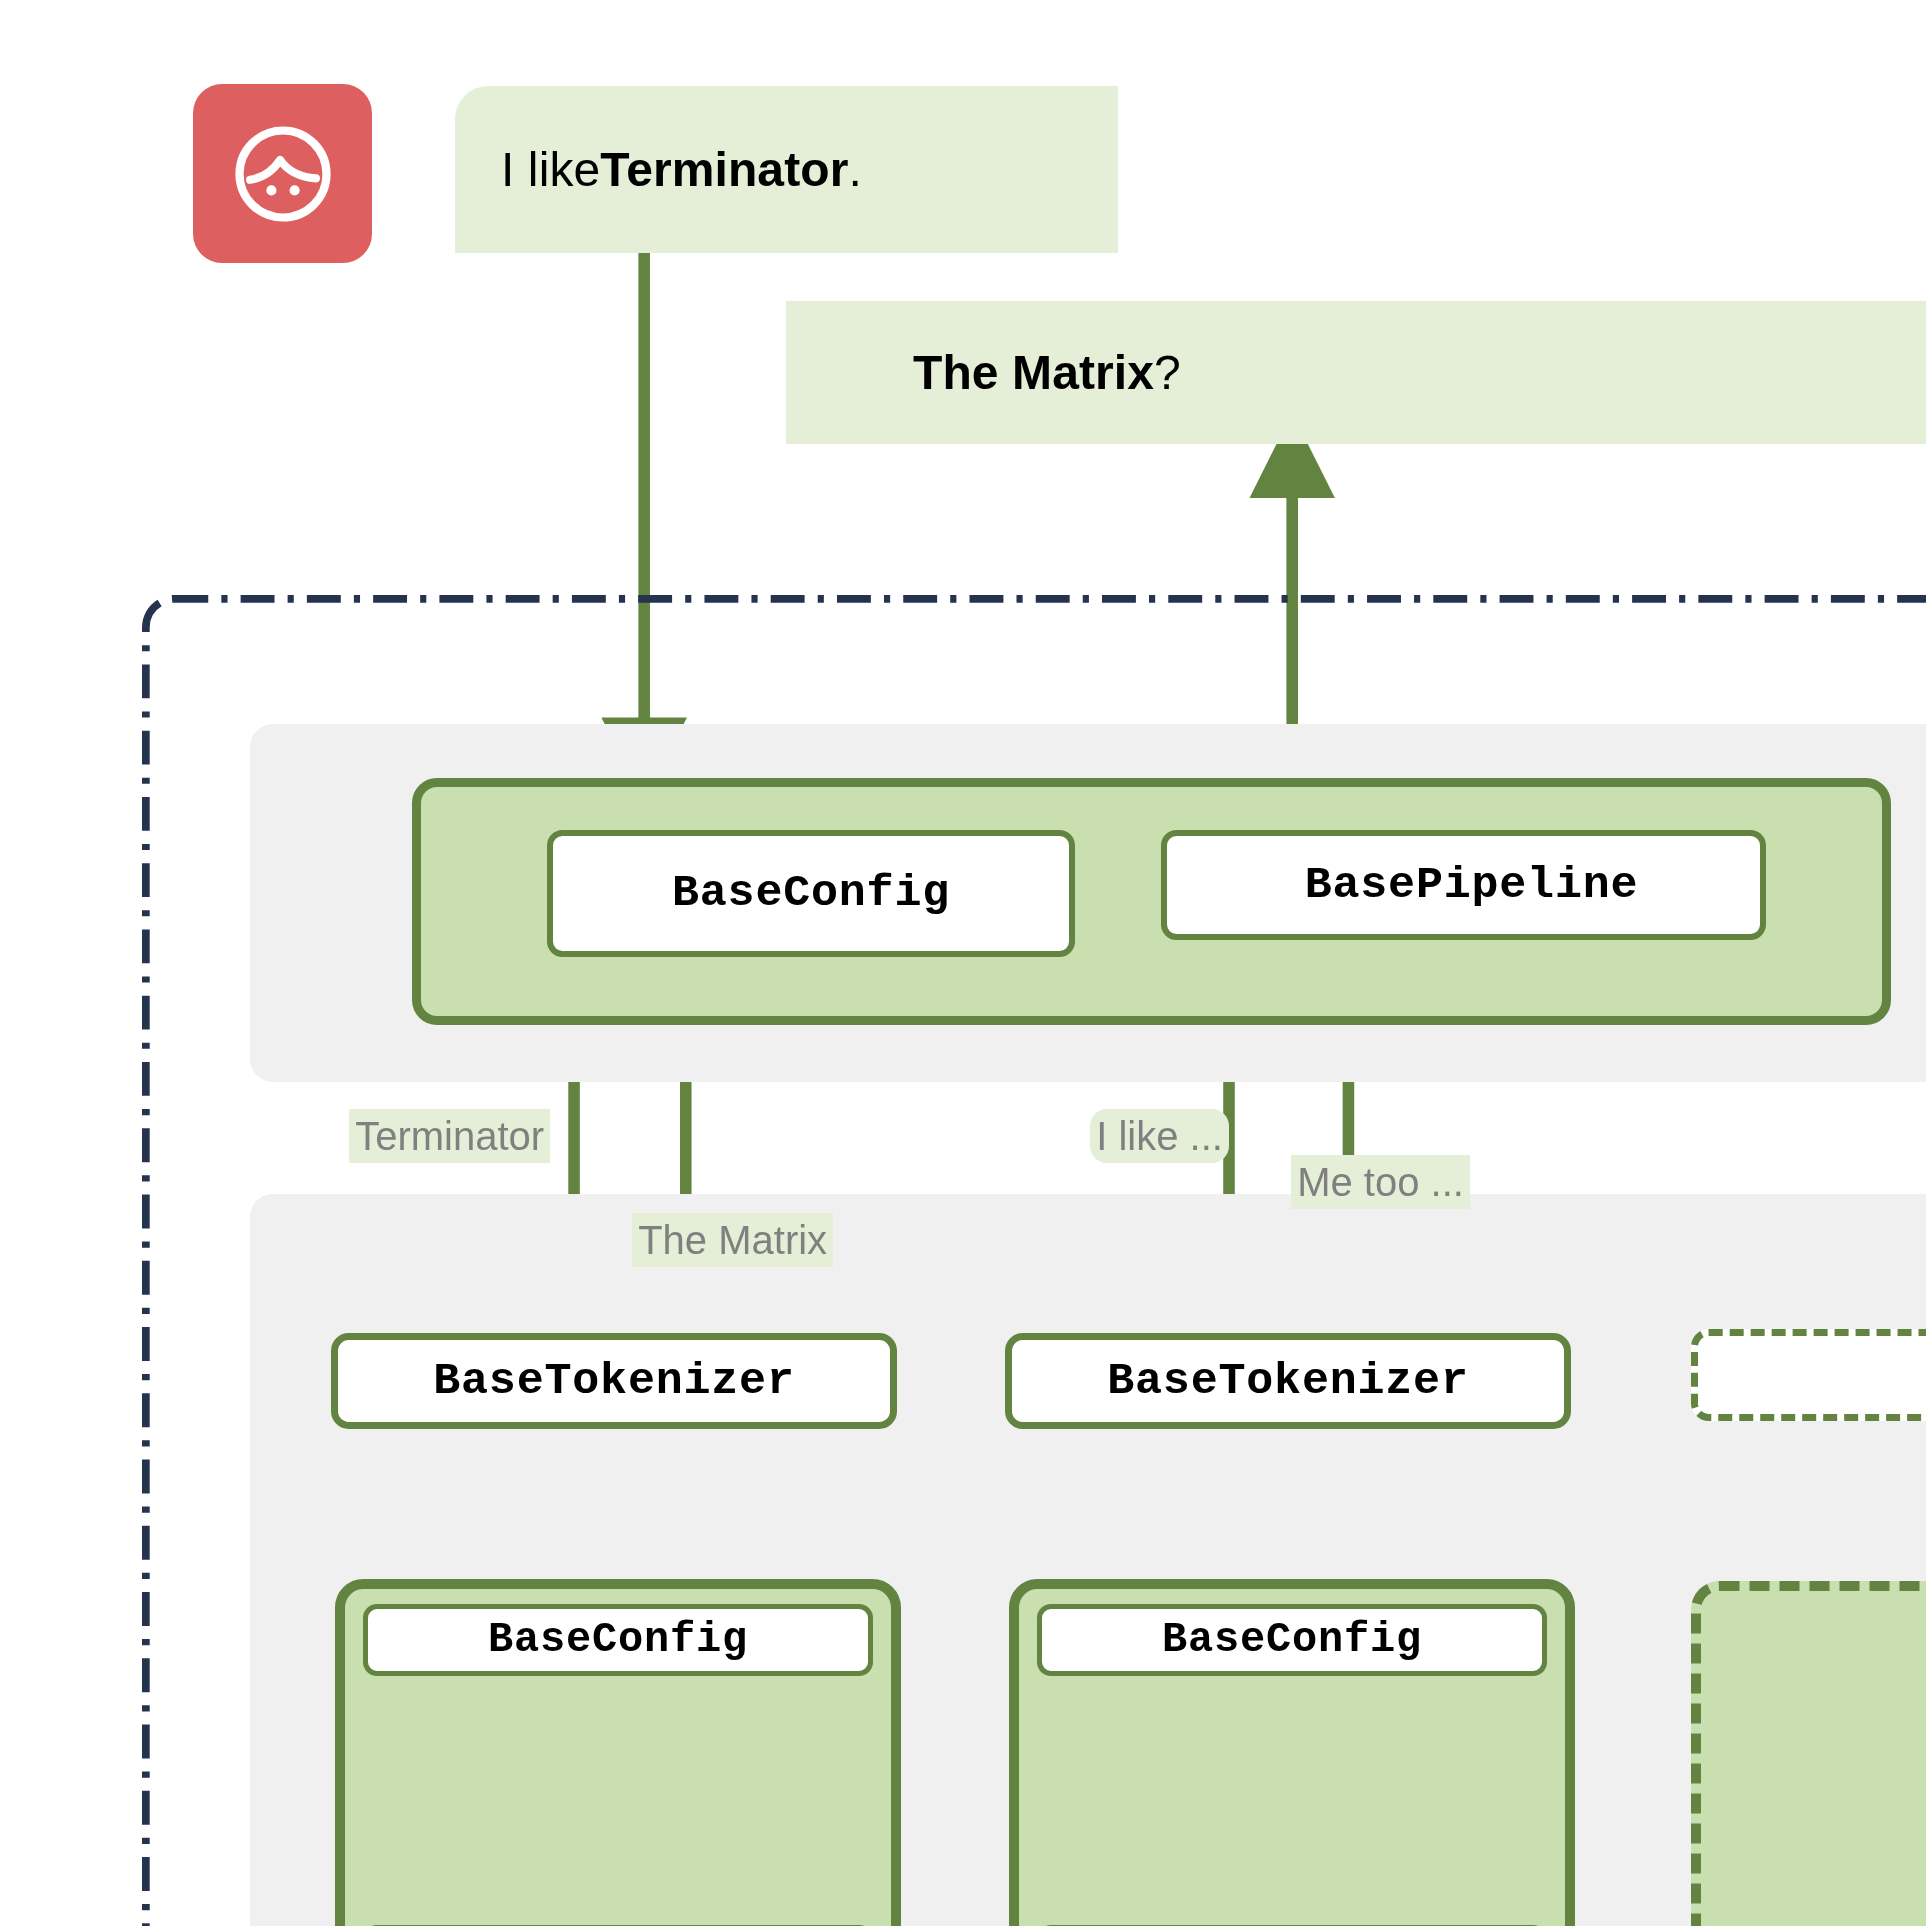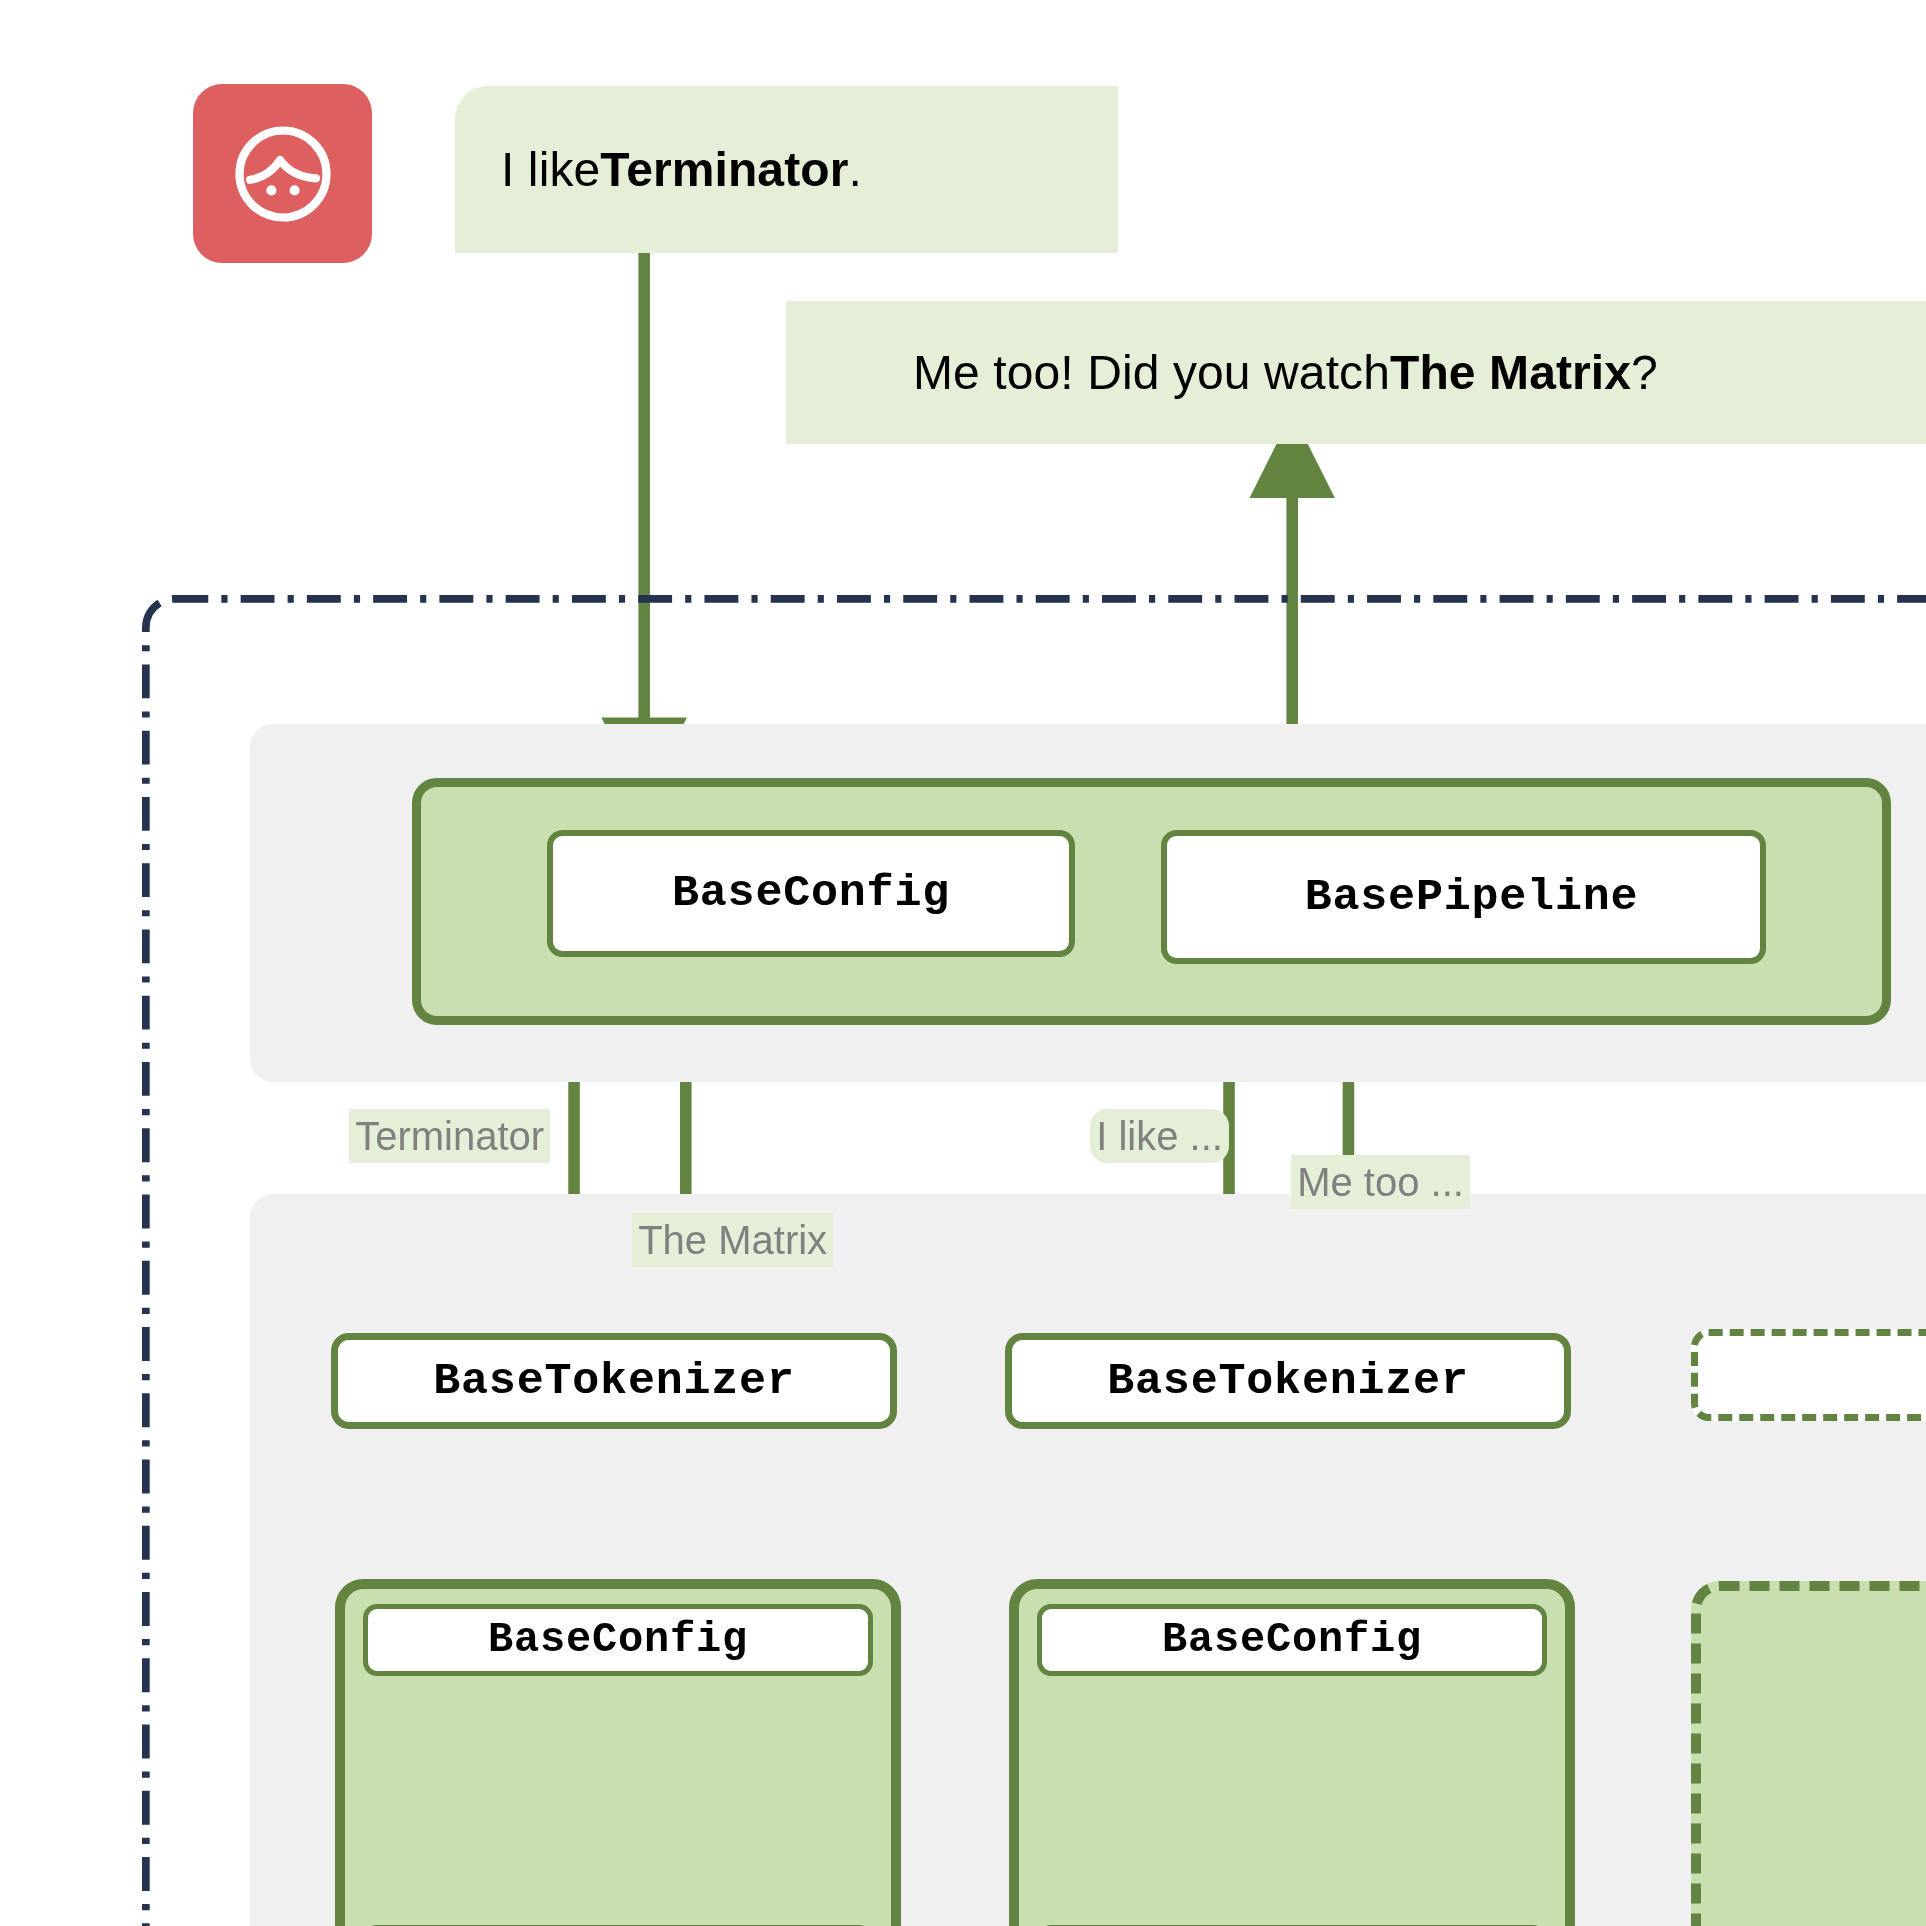--- a/index.html
+++ b/index.html
@@ -76,21 +76,21 @@
     position:absolute;
     background:#ffffff;
     border:6.2px solid #638341;
     border-radius:15.4px;
     box-sizing:border-box;
     display:flex;align-items:center;justify-content:center;
     font-family:"Liberation Mono",monospace;font-weight:700;
     color:#000;font-size:45px;letter-spacing:0.8px;
   }
   #pb-config{left:547px;top:830px;width:528px;height:127px;}
-  #pb-pipeline{left:1161px;top:830px;width:605px;height:134px;padding-left:16px;}
+  #pb-pipeline{left:1161px;top:830px;width:605px;height:110px;padding-left:16px;}
 
   
   .tokenizer{
     position:absolute;background:#ffffff;
     border:7.3px solid #638341;border-radius:17.7px;box-sizing:border-box;
     display:flex;align-items:center;justify-content:center;
     font-family:"Liberation Mono",monospace;font-weight:700;
     color:#000;font-size:45px;letter-spacing:0.8px;
   }
   #tok-left{left:331px;top:1333px;width:566px;height:96px;}
@@ -207,21 +207,20 @@
     <div class="slot">BaseConfig</div>
     <div class="slot">BaseModule</div>
   </div>
 
   <div class="bubble" id="bubble-user">
     <span>I like </span>
       <b>Terminator</b>
       <span>.</span>
   </div>
   <div class="bubble" id="bubble-bot">
-    <span>Me too! Did you watch </span>
       <b>The Matrix</b>
       <span> ?</span>
   </div>
 
   <div class="avatar" id="user-avatar">
     <span>
       <svg width="116" height="116" viewBox="0 0 24 24" fill="none" stroke="#ffffff" stroke-width="1.7" stroke-linecap="round" stroke-linejoin="round">
         <circle cx="12" cy="12" r="9"></circle>
         <path d="M5.2 13.2c2.6-.4 4.8-2 6.2-4.1 1.5 2.2 4.2 3.6 7.4 3.8"></path>
         <circle cx="9.6" cy="15.4" r="1.05" fill="#ffffff" stroke="none"></circle>

